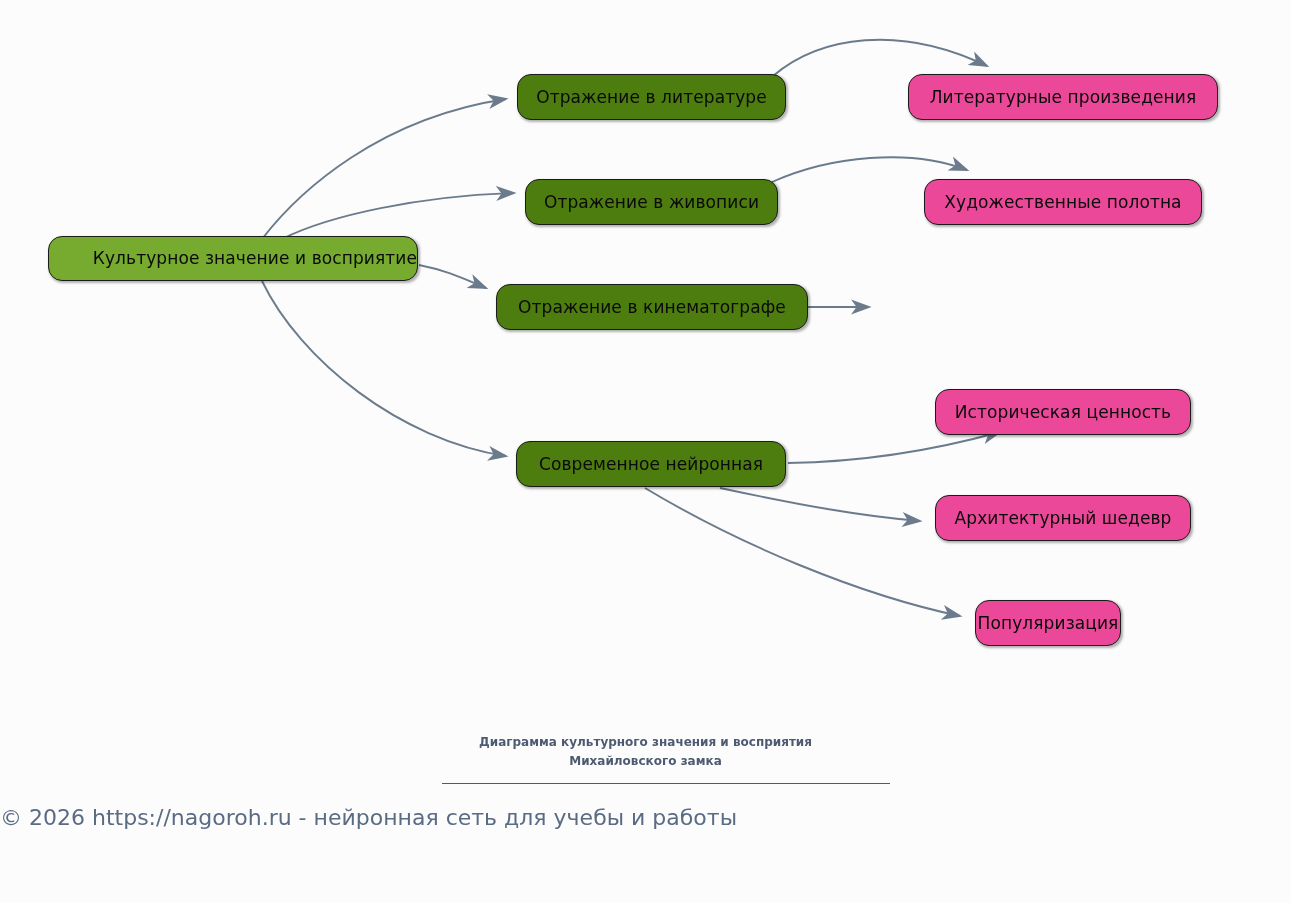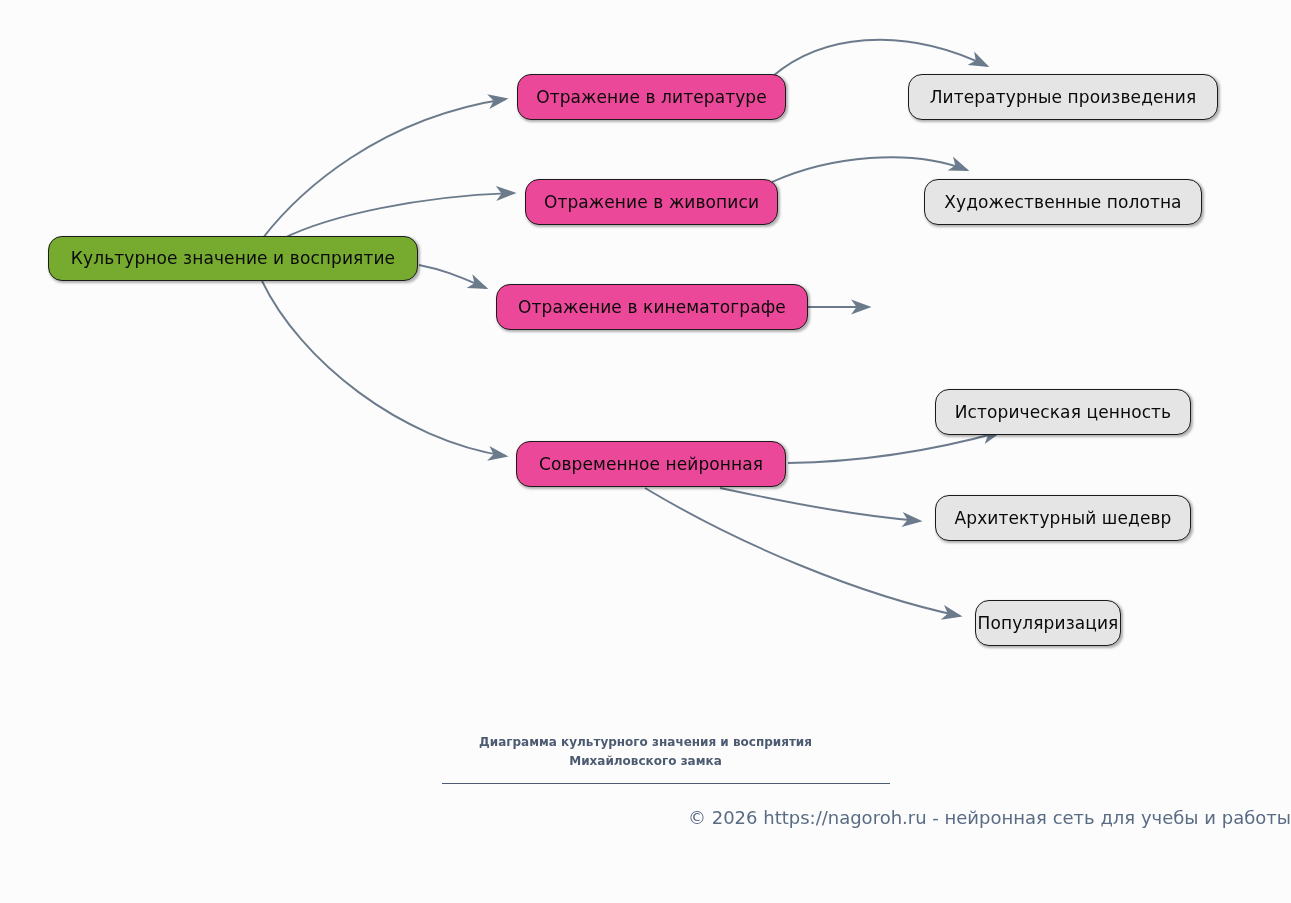--- a/index.html
+++ b/index.html
@@ -40,24 +40,24 @@
     line-height: 1;
     color: #0a0a0a;
     white-space: nowrap;
     letter-spacing: 0.1px;
     box-shadow: 1.5px 1.5px 2.5px rgba(0,0,0,0.30);
   }
   .node-root {
     background: #76ab2f;
   }
   .node-branch {
-    background: #ec4899;
+    background: #4d7c0f;
   }
   .node-leaf {
-    background: #e5e5e5;
+    background: #ec4899;
   }
   .caption {
     position: absolute;
     left: 0;
     width: 1291px;
     text-align: center;
     color: #4d5b72;
     font-weight: bold;
     font-size: 12px;
     line-height: 19px;
@@ -67,23 +67,23 @@
   }
   .rule {
     position: absolute;
     height: 0;
     border-top: 1.6px solid #4d5b72;
   }
   .footer {
     position: absolute;
     left: 0;
     width: 1291px;
-    text-align: right;
+    text-align: left;
     color: #5a6b84;
-    font-size: 18px;
+    font-size: 22px;
     line-height: 22px;
   }
 </style>
 </head>
 <body>
 
 <div id="canvas">
 
   <svg id="edges" viewBox="0 0 1291 903" xmlns="http://www.w3.org/2000/svg">
     <defs>
@@ -106,21 +106,21 @@
 
     <path d="M 808,307 C 830,307 848,307 869,307" fill="none" stroke="#6b7b8c" stroke-width="1.9" marker-end="url(#arrow)"></path>
 
     <path d="M 788,463 C 860,462 935,450 1000,432" fill="none" stroke="#6b7b8c" stroke-width="1.9" marker-end="url(#arrow)"></path>
 
     <path d="M 720,488 C 800,505 860,516 920,521" fill="none" stroke="#6b7b8c" stroke-width="1.9" marker-end="url(#arrow)"></path>
 
     <path d="M 645,488 C 740,545 860,595 960,616" fill="none" stroke="#6b7b8c" stroke-width="1.9" marker-end="url(#arrow)"></path>
   </svg>
 
-  <div class="node node-root" style="left:48px; top:236px; width:370px; height:45px;">
+  <div class="node node-root" style="left:48px; top:236px; width:370px; height:45px;justify-content:flex-end;">
     <span>Культурное значение и восприятие</span>
   </div>
 
   <div class="node node-branch" style="left:517px; top:74px; width:269px; height:46px;">
     <span>Отражение в литературе</span>
   </div>
   <div class="node node-leaf" style="left:908px; top:74px; width:310px; height:46px;">
     <span>Литературные произведения</span>
   </div>
 

